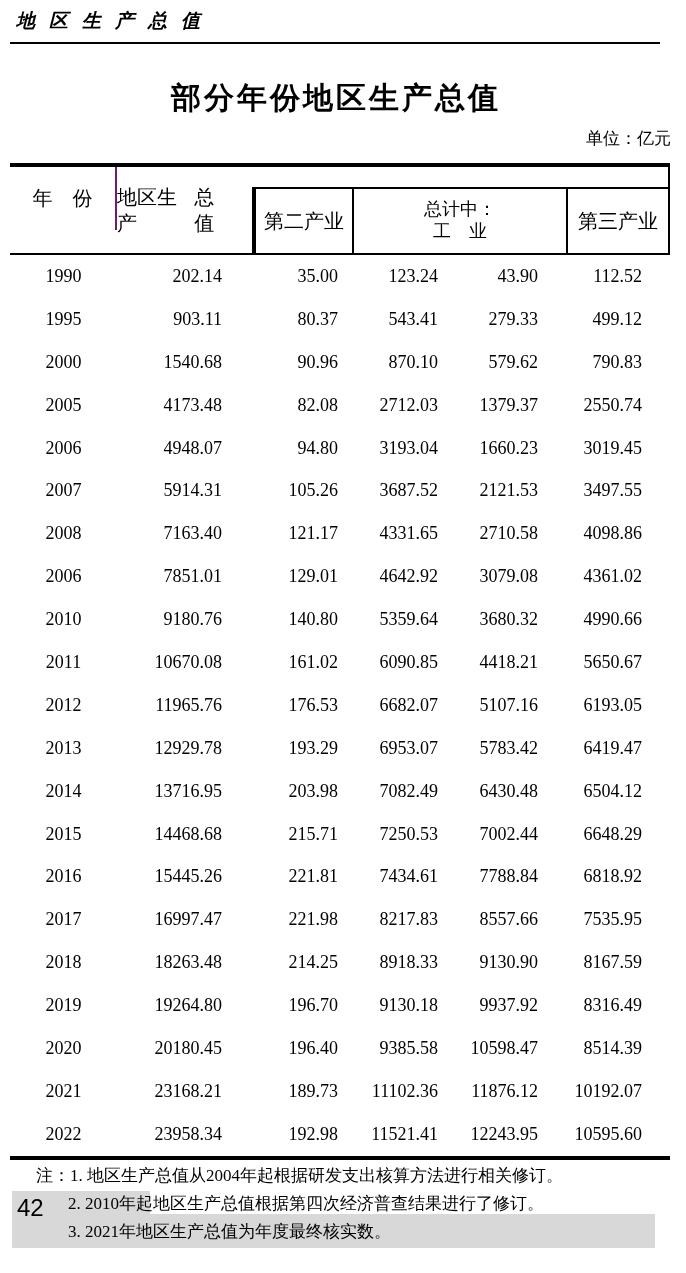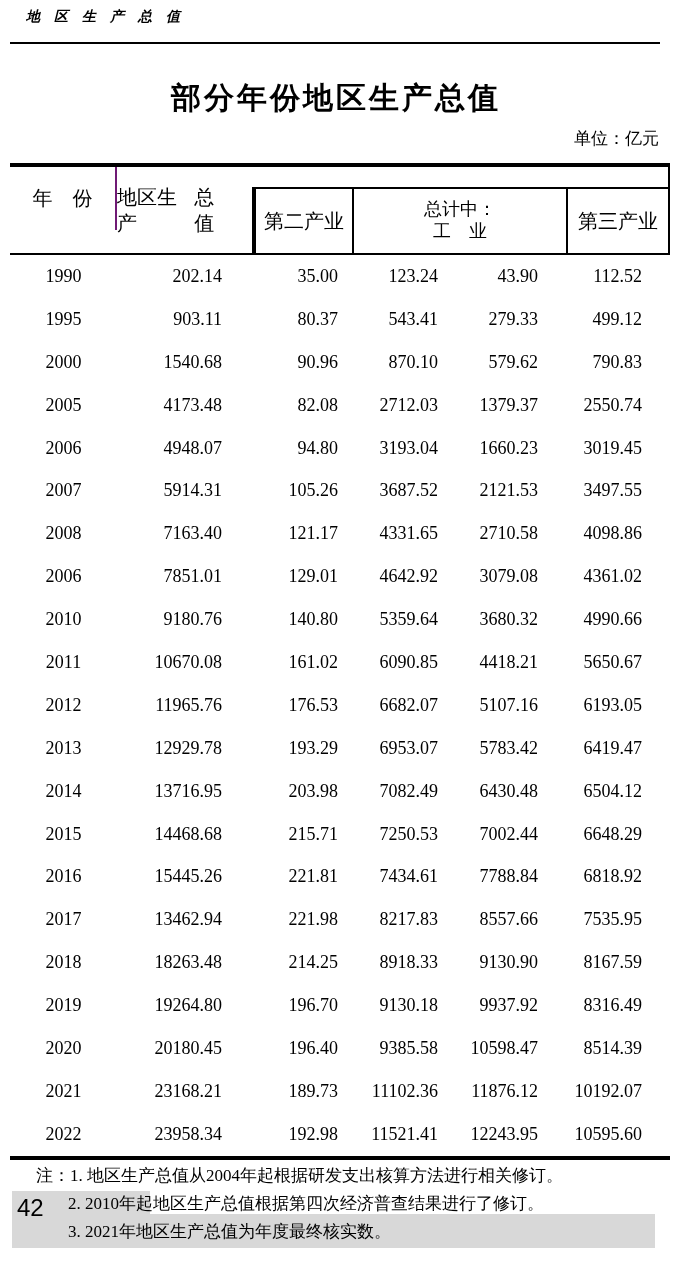--- a/index.html
+++ b/index.html
@@ -7,34 +7,34 @@
   .page{
     position:relative;
     width:686px;height:1273px;
     background:#ffffff;
     font-family:"Liberation Serif","DejaVu Serif",serif;
     color:#000;
     overflow:hidden;
   }
   
   .running-header{
-    position:absolute;left:26px;top:8px;
-    font-size:14px;font-weight:bold;font-style:italic;
+    position:absolute;left:16px;top:8px;
+    font-size:19px;font-weight:bold;font-style:italic;
     letter-spacing:14px;white-space:nowrap;
   }
   .header-rule{
     position:absolute;left:10px;top:42px;width:650px;height:2px;background:#000;
   }
   
   .title{
     position:absolute;left:0;top:78px;width:672px;
     text-align:center;font-size:30px;font-weight:bold;letter-spacing:3px;
   }
   .unit{
-    position:absolute;left:4px;top:127px;width:655px;
+    position:absolute;left:16px;top:127px;width:655px;
     text-align:right;font-size:17px;
   }
   
   .thead{
     position:absolute;left:10px;top:163px;width:660px;height:92px;
     border-top:4px solid #000;
     border-bottom:2px solid #000;
     border-right:2px solid #000;
   }
   .cell-year{
@@ -240,21 +240,21 @@
       <div class="trow">
         <div class="td td0">2016</div>
         <div class="td td1">15445.26</div>
         <div class="td td2">221.81</div>
         <div class="td td3">7434.61</div>
         <div class="td td4">7788.84</div>
         <div class="td td5">6818.92</div>
       </div>
       <div class="trow">
         <div class="td td0">2017</div>
-        <div class="td td1">13462.94</div>
+        <div class="td td1">16997.47</div>
         <div class="td td2">221.98</div>
         <div class="td td3">8217.83</div>
         <div class="td td4">8557.66</div>
         <div class="td td5">7535.95</div>
       </div>
       <div class="trow">
         <div class="td td0">2018</div>
         <div class="td td1">18263.48</div>
         <div class="td td2">214.25</div>
         <div class="td td3">8918.33</div>

